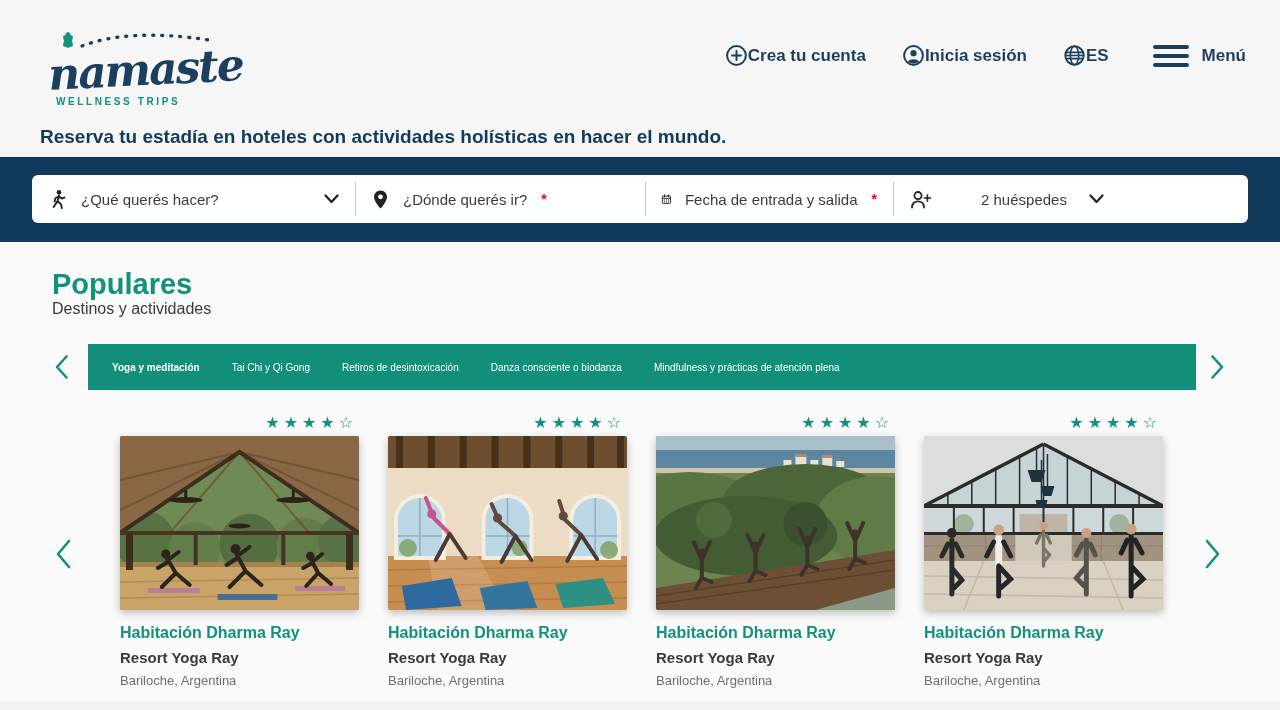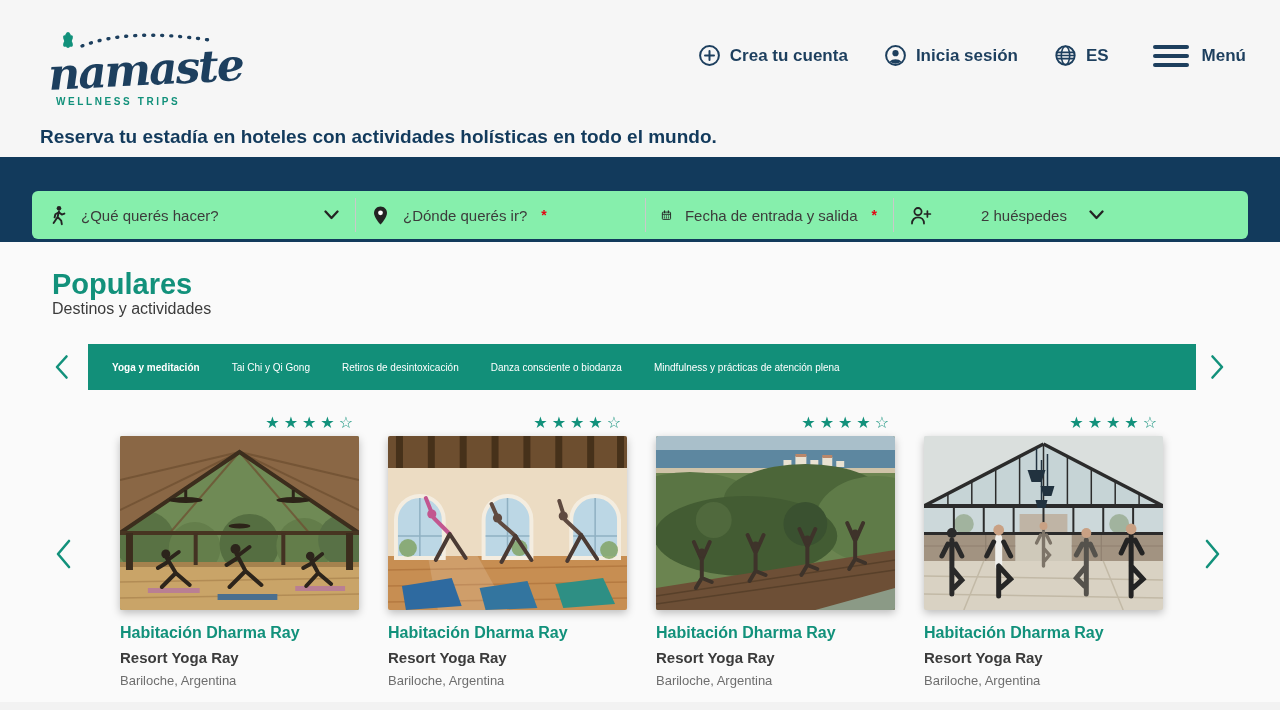--- a/index.html
+++ b/index.html
@@ -10,31 +10,31 @@
   
   .header{position:absolute;top:0;left:0;width:1280px;height:157px;background:#f6f6f6;}
   .logo{position:absolute;left:46px;top:18px;width:170px;height:100px;cursor:pointer;}
   .logo-swash{position:absolute;left:8px;top:8px;}
   .logo-word{position:absolute;left:2px;top:26px;font-family:"DejaVu Serif",serif;
              font-style:italic;font-weight:bold;font-size:44px;color:#1d3f5e;
              letter-spacing:-2px;transform:rotate(-3deg);}
   .logo-sub{position:absolute;left:10px;top:78px;font-size:10px;font-weight:bold;
             letter-spacing:2.6px;color:#12917b;}
   .top-nav{position:absolute;top:44px;right:34px;display:flex;align-items:center;gap:36px;}
-  .nav-item{display:flex;align-items:center;gap:9px;color:#1d3f5e;font-weight:bold;
+  .nav-item{display:flex;align-items:center;color:#1d3f5e;font-weight:bold;
             font-size:17px;cursor:pointer;white-space:nowrap;}
   .nav-item.menu{gap:13px;margin-left:8px;}
   .burger{display:flex;flex-direction:column;gap:5px;}
   .burger span{display:block;width:36px;height:4px;border-radius:2px;background:#1d3f5e;}
   .tagline{position:absolute;left:40px;top:126px;font-size:19px;font-weight:bold;color:#123a5c;}
 
   
   .band{position:absolute;top:157px;left:0;width:1280px;height:85px;background:#123a5c;}
-  .searchbar{position:absolute;left:32px;top:18px;width:1216px;height:48px;background:#86efac;
-             border-radius:6px;display:flex;align-items:stretch;box-sizing:border-box;margin-top:16px;}
+  .searchbar{position:absolute;left:32px;top:18px;width:1216px;height:48px;background:#ffffff;
+             border-radius:6px;display:flex;align-items:stretch;box-sizing:border-box;}
   .seg{display:flex;align-items:center;gap:13px;padding:0 16px;box-sizing:border-box;
        position:relative;cursor:pointer;}
   .seg.divided::before{content:"";position:absolute;left:0;top:7px;bottom:7px;width:1px;background:#c9c9c9;}
   .seg .txt{font-size:15px;color:#3c3c3b;white-space:nowrap;}
   .seg .chev{margin-left:auto;}
   .req{color:#e30613;font-weight:bold;font-size:14px;margin-left:1px;}
   .seg.s1{width:323px;}.seg.s2{width:290px;}.seg.s3{width:248px;}.seg.s4{width:227px;}
   .seg.s5{flex:1;gap:10px;padding-right:8px;}
   .btn-buscar{margin-left:10px;background:#123a5c;color:#fff;border:none;border-radius:8px;
               font-family:"Liberation Sans",sans-serif;font-weight:bold;font-size:15px;
@@ -117,21 +117,21 @@
       <div class="nav-item menu">
         <span class="burger">
             <span></span>
             <span></span>
             <span></span>
           </span>
         <span>Menú</span>
       </div>
     </div>
 
-    <div class="tagline">Reserva tu estadía en hoteles con actividades holísticas en todo el mundo.</div>
+    <div class="tagline">Reserva tu estadía en hoteles con actividades holísticas en hacer el mundo.</div>
   </div>
 
   <div class="band">
     <div class="searchbar">
 
       <div class="seg s1">
         <svg width="20" height="21" viewBox="0 0 20 21">
           <circle cx="11" cy="3.2" r="2.3" fill="#232323"></circle>
           <path d="M11,6.2 L9.6,12 L5.6,18 M9.6,12 L13.2,15.6 L13.8,19.2 M10.8,7.2 L7.4,9.2 L6.6,12.4 M10.8,7.2 L13.8,9.6 L16.4,8.6" stroke="#232323" stroke-width="1.9" fill="none" stroke-linecap="round" stroke-linejoin="round"></path>
         </svg>

